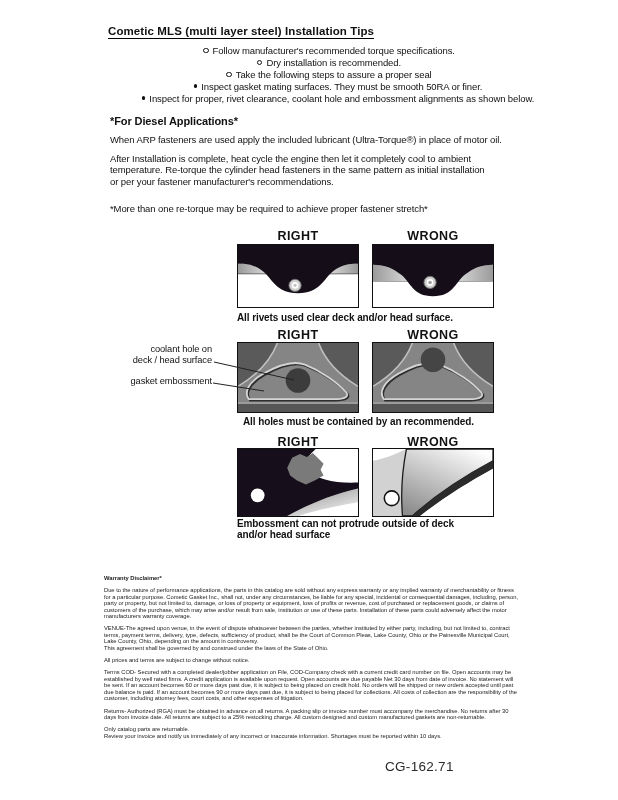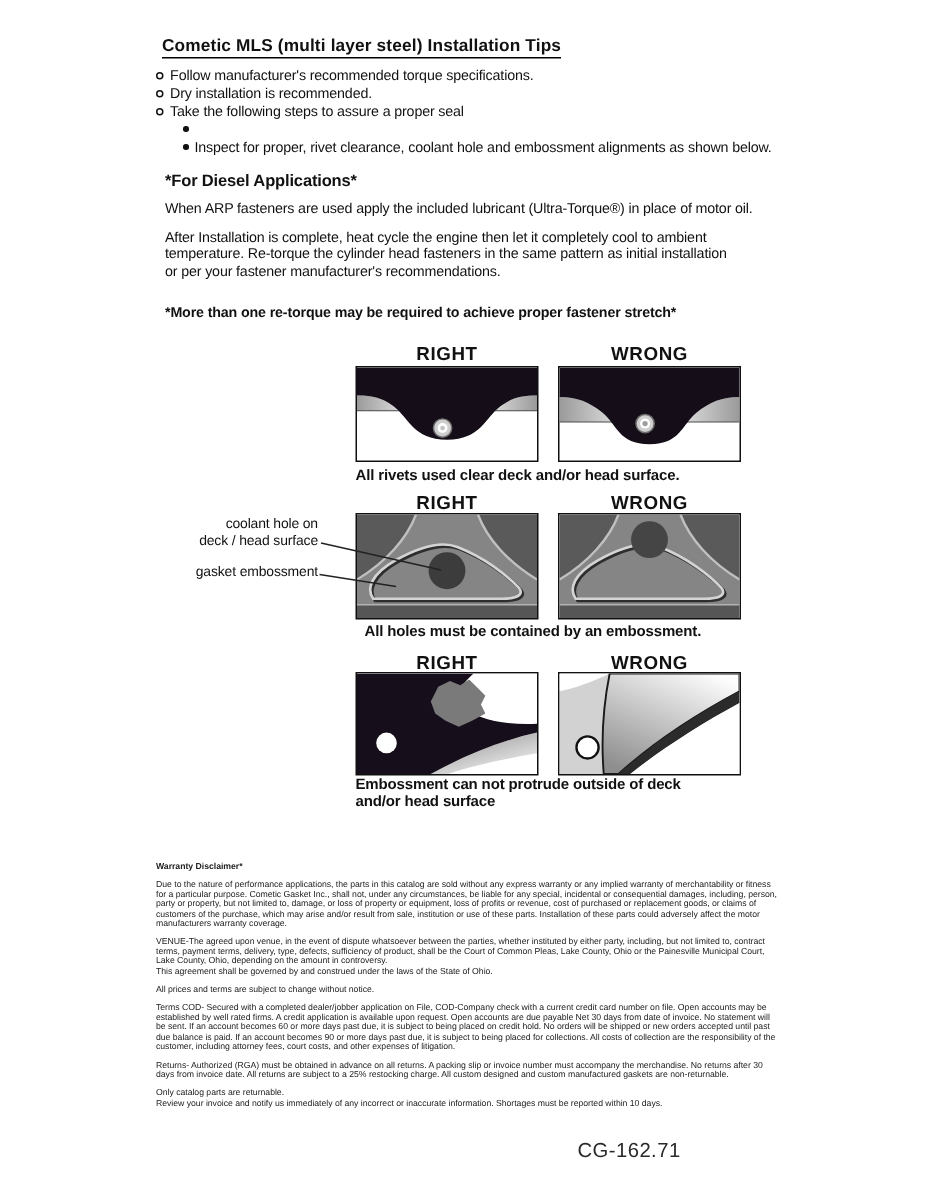--- a/index.html
+++ b/index.html
@@ -3,32 +3,32 @@
 <meta charset="utf-8">
 <style>
   html,body{margin:0;padding:0;background:#ffffff;}
   .page{position:relative;width:618px;height:800px;background:#ffffff;overflow:hidden;
         font-family:"Liberation Sans", sans-serif;color:#111;border-radius:32px;}
 
   .title{position:absolute;left:108px;top:25px;font-size:11.5px;font-weight:bold;
          letter-spacing:.1px;border-bottom:1.6px solid #000;padding-bottom:1px;}
 
   .tips{position:absolute;left:104px;top:45px;width:450px;font-size:9.5px;letter-spacing:-.1px;}
-  .tip-row{display:flex;align-items:flex-start;height:12px;white-space:nowrap;}
+  .tip-row{display:flex;align-items:flex-start;height:12px;white-space:nowrap;justify-content:center;}
   .tip-row .b-open{flex:0 0 auto;width:3.4px;height:3.4px;border:1px solid #111;border-radius:50%;
                    margin:3px 4px 0 0;}
   .tip-row.sub{margin-left:18px;}
   .tip-row .b-solid{flex:0 0 auto;width:3.6px;height:3.6px;background:#111;border-radius:50%;
                     margin:3px 4px 0 0;}
 
   .diesel{position:absolute;left:110px;top:115px;width:460px;font-size:9.5px;letter-spacing:-.1px;}
   .diesel .dz-head{font-size:11px;font-weight:bold;margin:0 0 7px 0;}
   .diesel .ln{line-height:11.2px;white-space:nowrap;}
   .diesel .para{margin:0 0 8px 0;}
-  .diesel .note{margin-top:16px;font-weight:bold;}
+  .diesel .note{margin-top:16px;}
 
   .dlabel{position:absolute;width:122px;text-align:center;font-weight:bold;
           font-size:12.5px;letter-spacing:.4px;}
   .dbox{position:absolute;width:122px;border:1.7px solid #101010;background:#fff;box-sizing:border-box;}
   .dbox svg{display:block;width:100%;height:100%;}
   .dcaption{position:absolute;font-size:10px;font-weight:bold;letter-spacing:-.1px;line-height:11px;}
 
   .ann{position:absolute;left:96px;width:116px;text-align:right;font-size:9.3px;
        letter-spacing:-.1px;line-height:10.5px;}
 
@@ -57,20 +57,21 @@
     <div class="tip-row">
       <span class="b-open"></span>
       <span>Dry installation is recommended.</span>
     </div>
     <div class="tip-row">
       <span class="b-open"></span>
       <span>Take the following steps to assure a proper seal</span>
     </div>
     <div class="tip-row sub">
       <span class="b-solid"></span>
+      <span>Inspect gasket mating surfaces.  They must be smooth 50RA or finer.</span>
     </div>
     <div class="tip-row sub">
       <span class="b-solid"></span>
       <span>Inspect for proper, rivet clearance, coolant hole and embossment alignments as shown below.</span>
     </div>
   </div>
 
   <div class="diesel">
     <div class="dz-head">*For Diesel Applications*</div>
     <div class="para">
@@ -170,21 +171,21 @@
   </div>
   <div class="ann" style="top:376px;">
     <div>gasket embossment</div>
   </div>
 
   <svg class="overlay">
     <line x1="214" y1="362" x2="294" y2="380" stroke="#222" stroke-width="1"></line>
     <line x1="213" y1="383" x2="264" y2="391" stroke="#222" stroke-width="1"></line>
   </svg>
 
-  <div class="dcaption" style="left:243px;top:416px;">All holes must be contained by an embossment.</div>
+  <div class="dcaption" style="left:243px;top:416px;">All holes must be contained by an recommended.</div>
 
   <div class="dlabel" style="left:237px;top:435px;">RIGHT</div>
   <div class="dlabel" style="left:372px;top:435px;">WRONG</div>
 
   <div class="dbox" style="left:237px;top:448px;height:69px;">
     <svg viewBox="0 0 122 68" preserveAspectRatio="none">
       <defs>
         <linearGradient id="g3a" x1="0" y1="0" x2="0.7" y2="1">
           <stop offset="0" stop-color="#8c8c8c"></stop>
             <stop offset="1" stop-color="#efefef"></stop>

